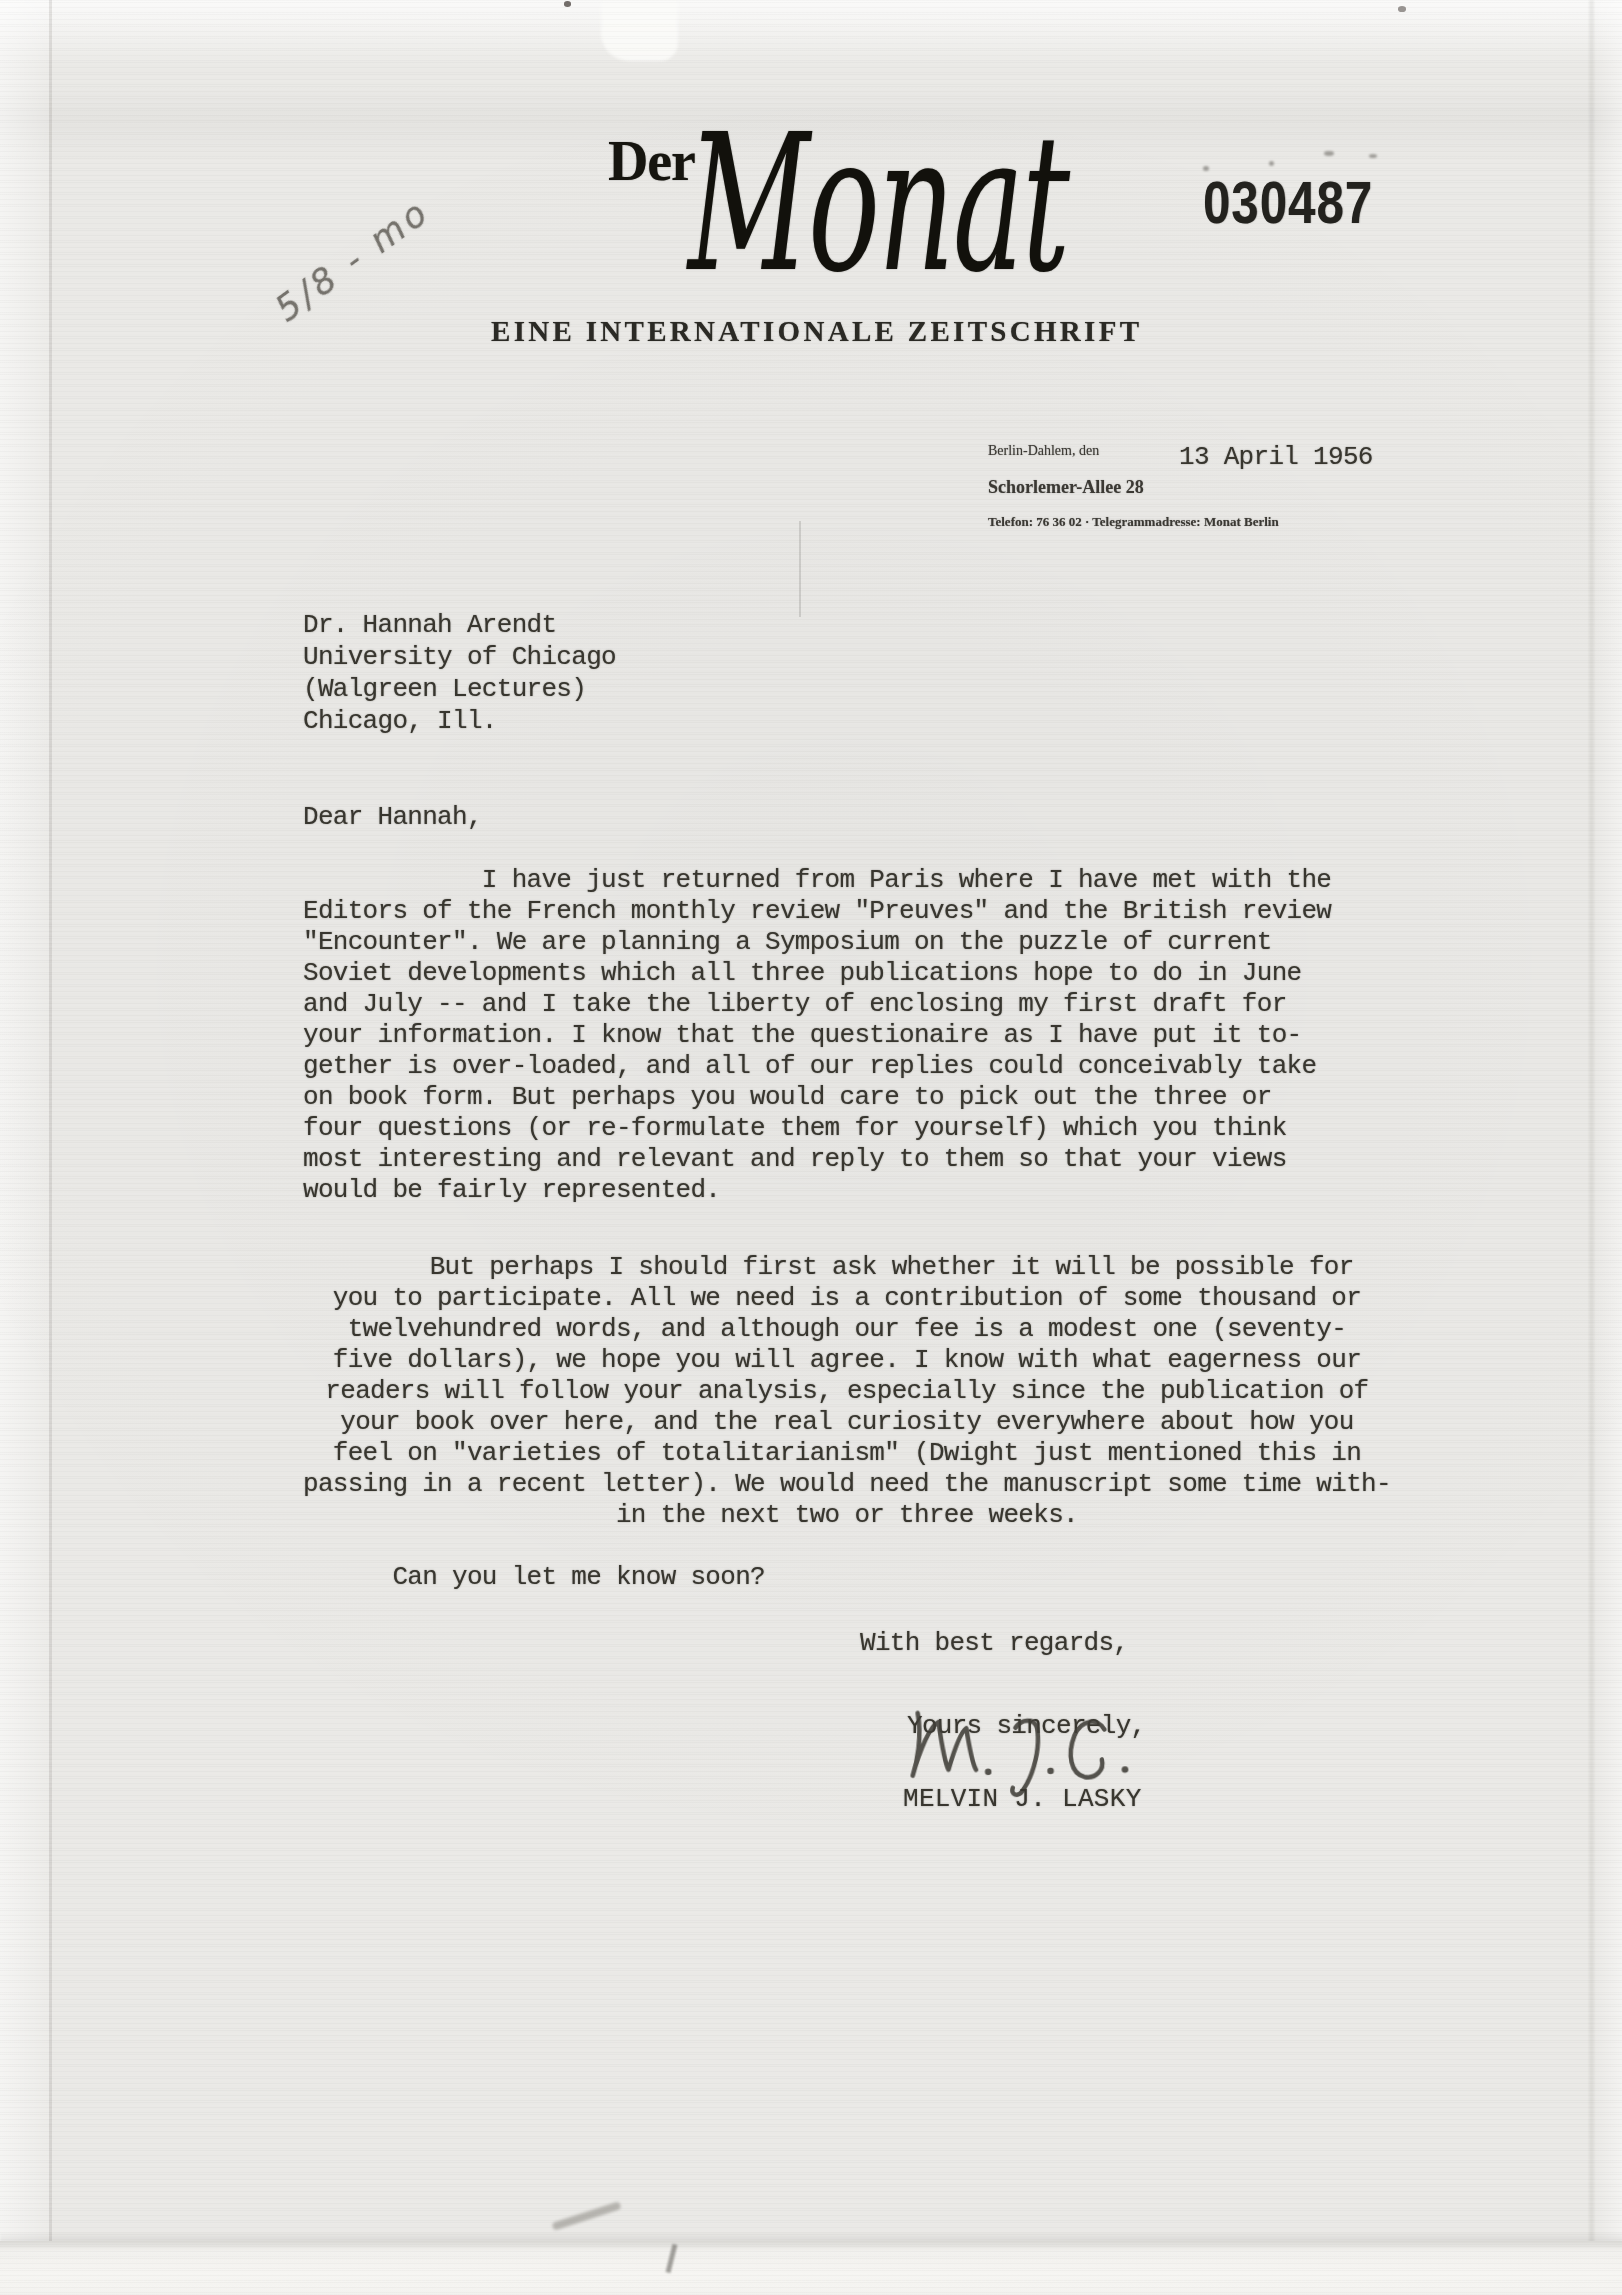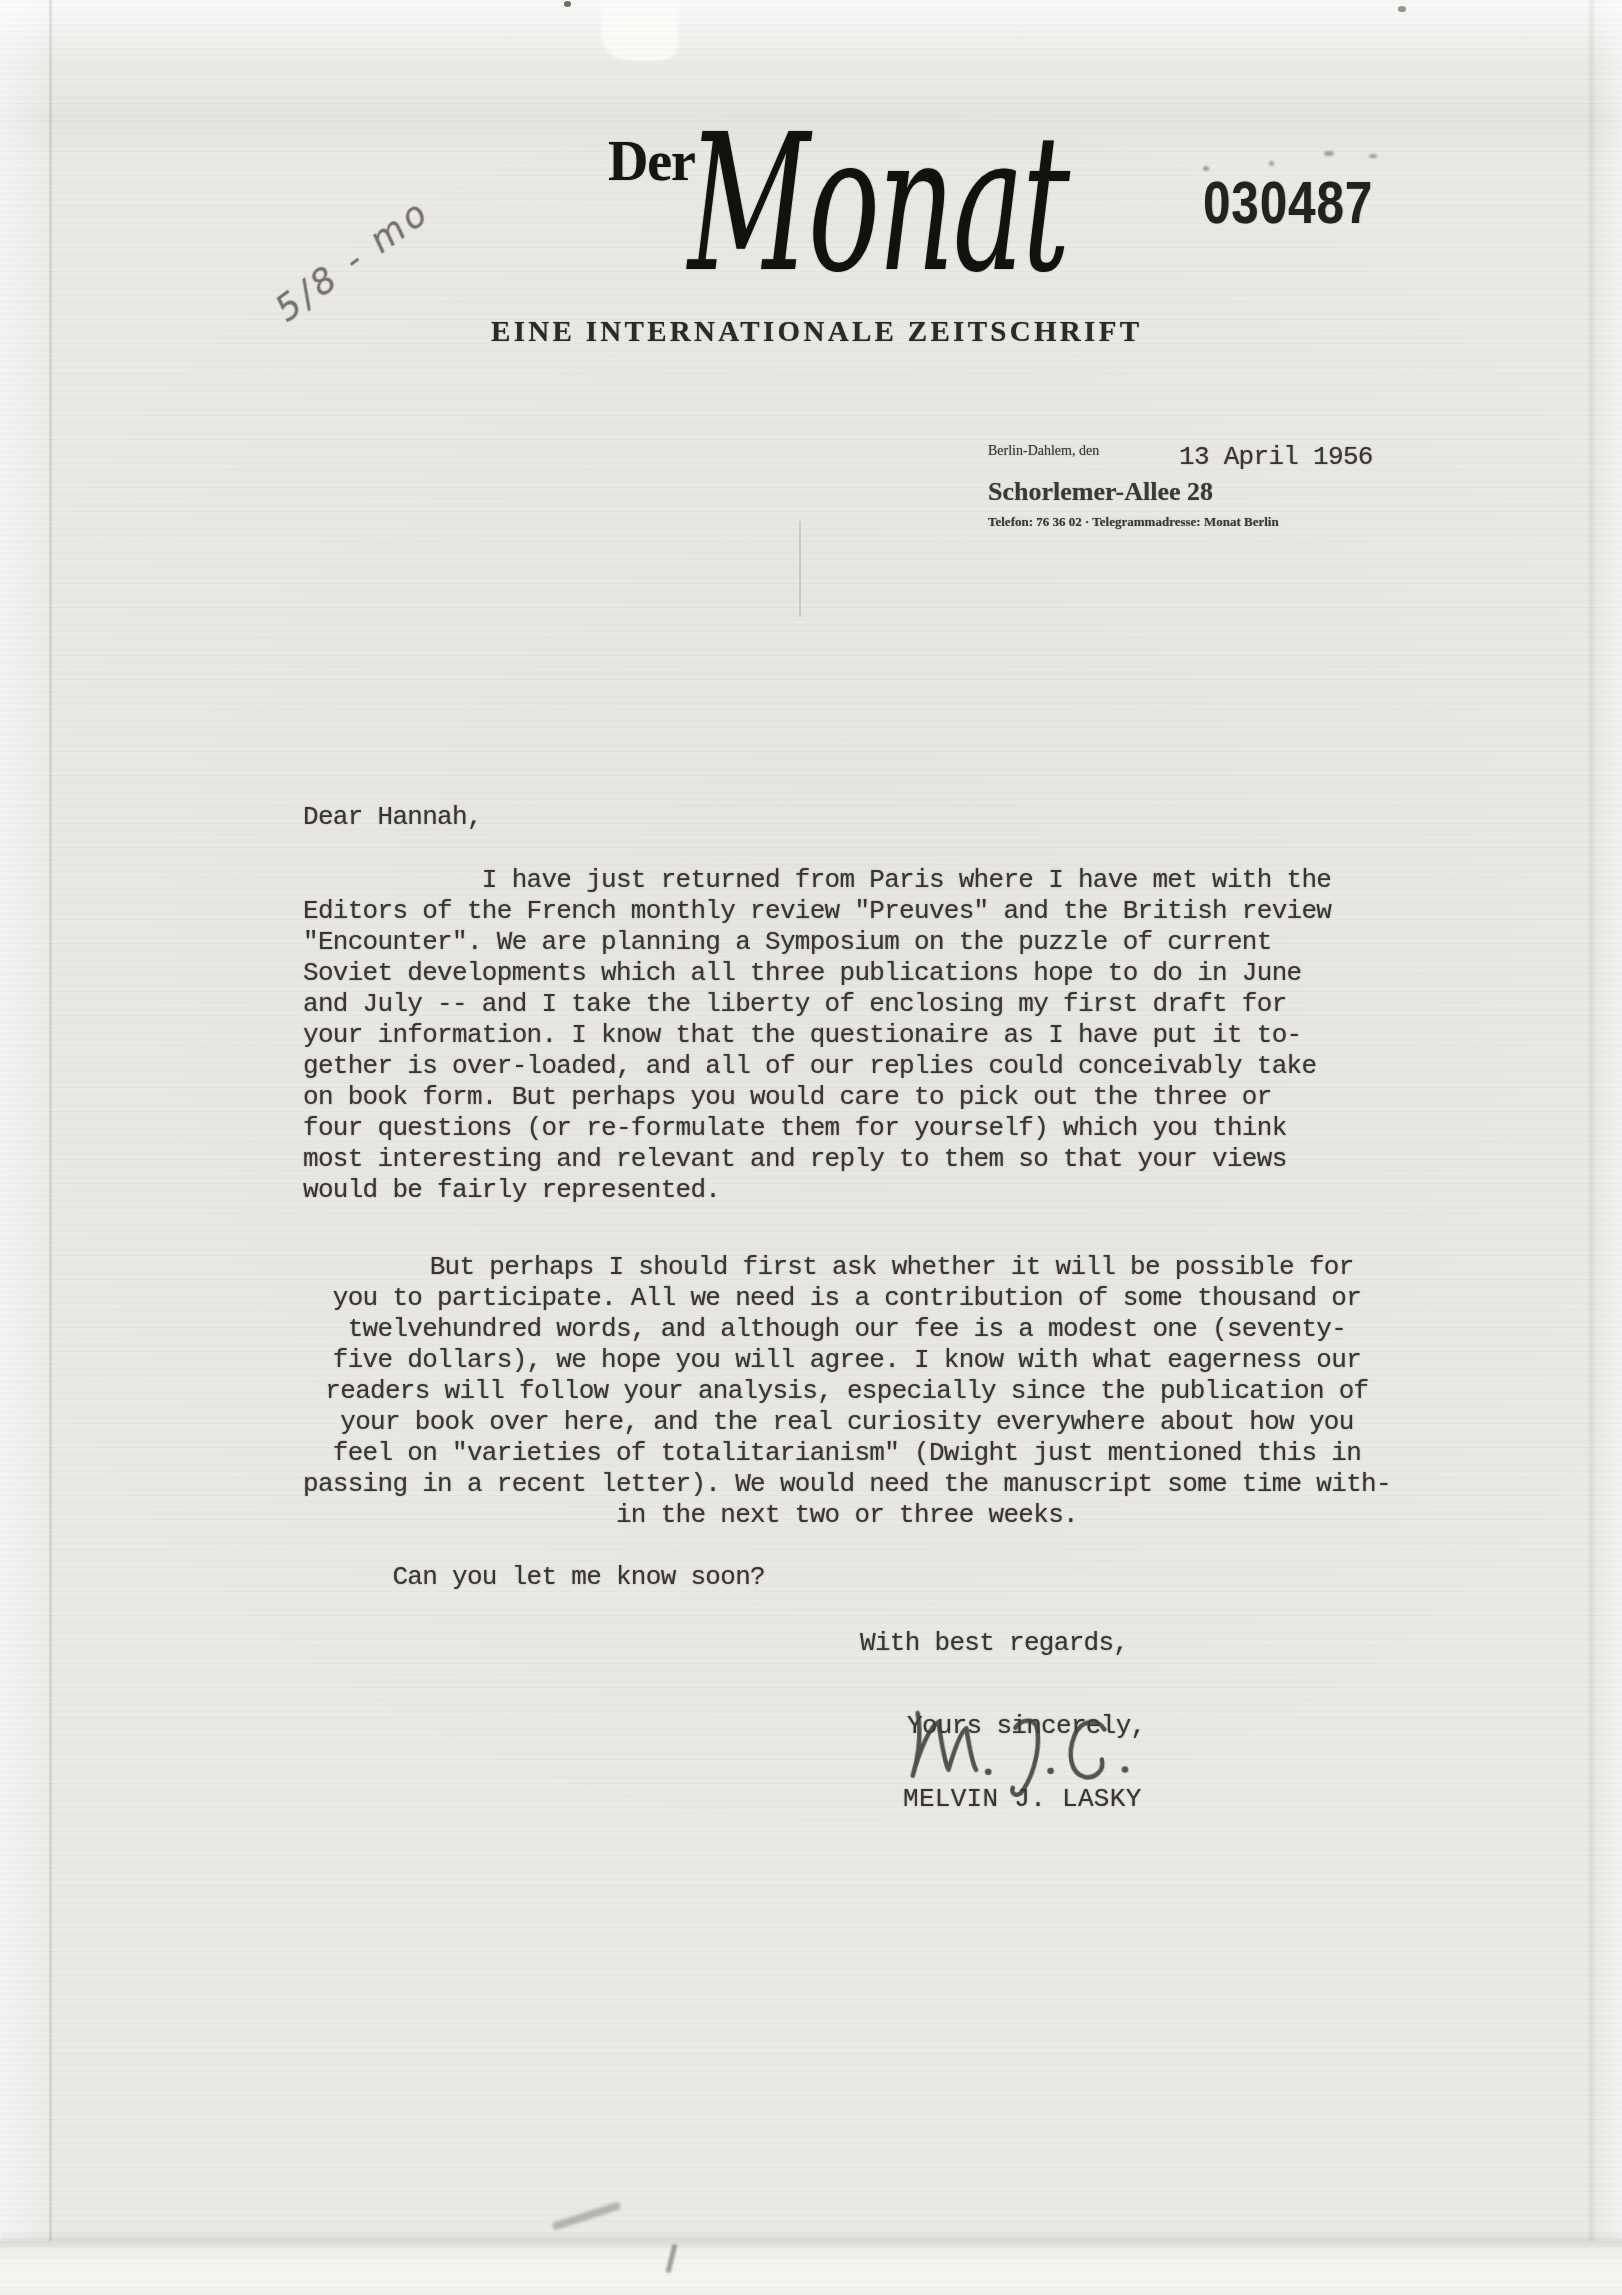--- a/index.html
+++ b/index.html
@@ -98,21 +98,21 @@
   }
 
   
   .print-serif{
     position:absolute;
     font-family:"Liberation Serif","DejaVu Serif",serif;
     color:#3b3934;white-space:nowrap;
     text-shadow:0 0 1.2px rgba(59,57,52,0.5);filter:blur(0.5px);
   }
   .sender-place{left:988px;top:443px;font-size:14px;font-weight:400;}
-  .sender-street{left:988px;top:477px;font-size:26px;font-weight:700;}
+  .sender-street{left:988px;top:477px;font-size:18px;font-weight:700;}
   .sender-contact{left:988px;top:514px;font-size:13px;font-weight:700;}
 
   
   .typed{
     position:absolute;
     font-family:"Liberation Mono","DejaVu Sans Mono",monospace;
     font-size:26px;line-height:31px;letter-spacing:-0.7px;
     color:#38362f;white-space:pre;
     text-shadow:0 0 1.5px rgba(56,54,47,0.55);
     filter:blur(0.3px);
@@ -168,20 +168,24 @@
       <i style="left:127px;top:1.2px;width:9.6px;height:4.8px;"></i>
       <i style="left:172px;top:3.6px;width:8.4px;height:4.2px;"></i>
     </div>
     <div class="handwritten-note">5/8 - mo</div>
 
     <div class="print-serif sender-place">Berlin-Dahlem, den</div>
     <div class="typed typed-date">13 April 1956</div>
     <div class="print-serif sender-street">Schorlemer-Allee 28</div>
     <div class="print-serif sender-contact">Telefon: 76 36 02 · Telegrammadresse: Monat Berlin</div>
 
+    <div class="typed recipient">Dr. Hannah Arendt
+University of Chicago
+(Walgreen Lectures)
+Chicago, Ill.</div>
 
     <div class="typed salutation">Dear Hannah,</div>
     <div class="typed para1">            I have just returned from Paris where I have met with the
 Editors of the French monthly review "Preuves" and the British review
 "Encounter". We are planning a Symposium on the puzzle of current
 Soviet developments which all three publications hope to do in June
 and July -- and I take the liberty of enclosing my first draft for
 your information. I know that the questionaire as I have put it to-
 gether is over-loaded, and all of our replies could conceivably take
 on book form. But perhaps you would care to pick out the three or

